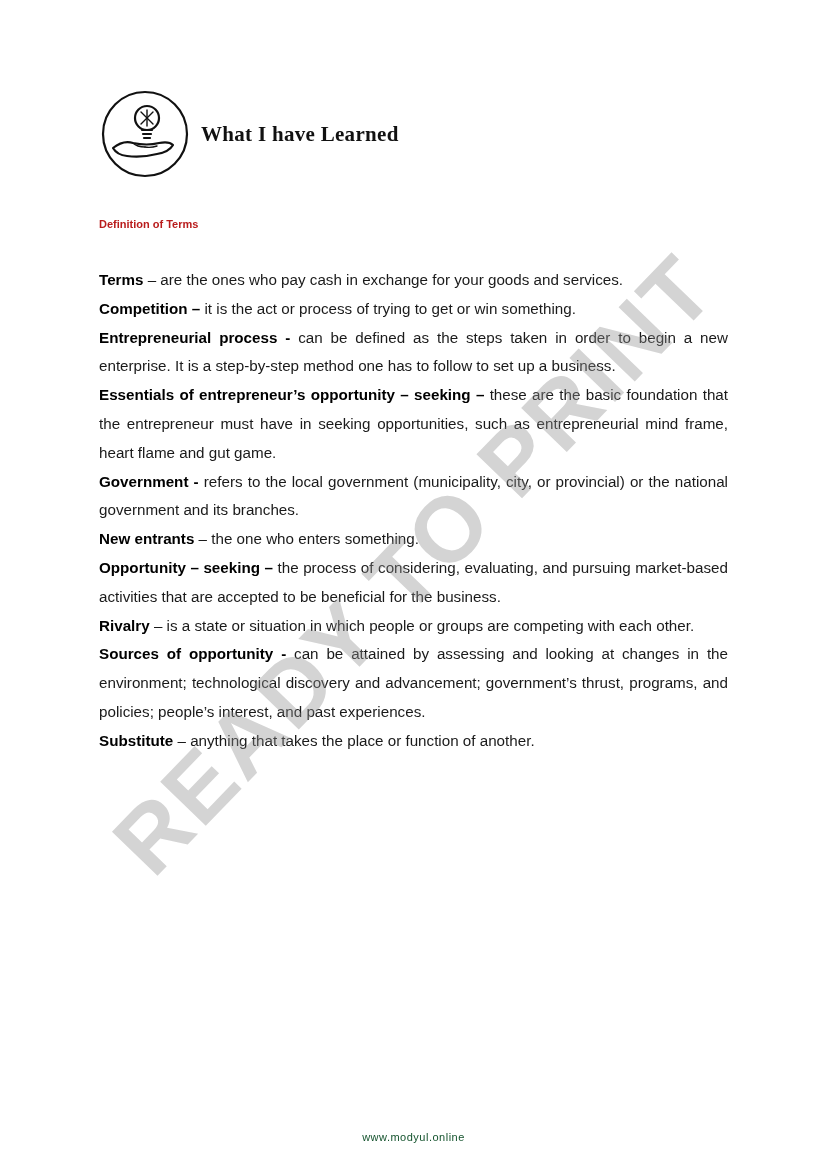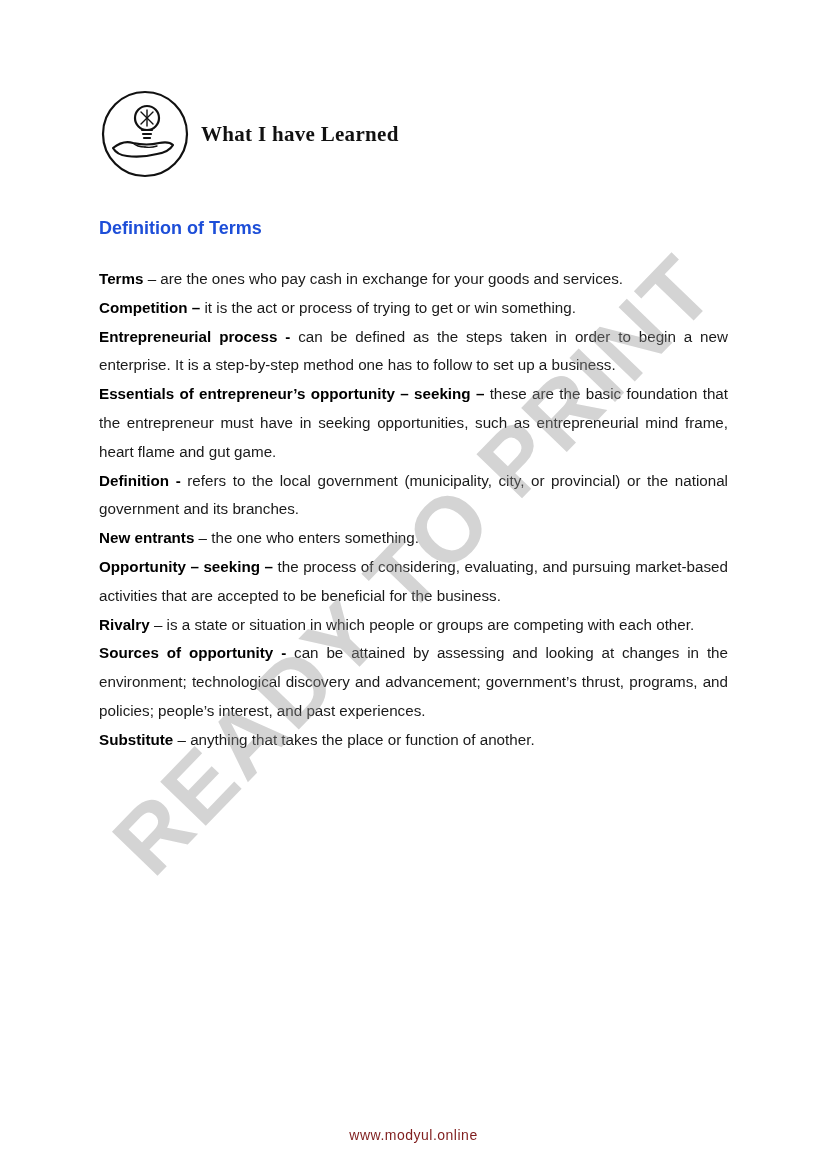--- a/index.html
+++ b/index.html
@@ -36,23 +36,23 @@
   }
   .page-title {
     font-family: "Liberation Serif", serif;
     font-weight: bold;
     font-size: 21px;
     letter-spacing: 0.3px;
     color: #111;
   }
   .section-title {
     font-weight: bold;
-    font-size: 18px;
-    margin-bottom: 26px;
-    color: #1d4ed8;
+    font-size: 11px;
+    margin-bottom: 36px;
+    color: #b91c1c;
   }
   .terms p {
     font-size: 15.2px;
     line-height: 28.8px;
     text-align: justify;
     color: #1a1a1a;
   }
   .terms p b {
     font-weight: bold;
     color: #000;
@@ -71,22 +71,22 @@
     white-space: nowrap;
     pointer-events: none;
     z-index: 5;
   }
   .footer {
     position: absolute;
     left: 0;
     right: 0;
     bottom: 26px;
     text-align: center;
-    font-size: 14px;
-    color: #7f1d1d;
+    font-size: 11px;
+    color: #14532d;
     letter-spacing: 0.5px;
   }
   svg .stroke { fill: none; stroke: #111; stroke-width: 2.2; stroke-linecap: round; stroke-linejoin: round; }
   svg .thin { fill: none; stroke: #111; stroke-width: 1.4; stroke-linecap: round; }
 </style>
 </head>
 <body>
 
 <div class="page">
 
@@ -115,21 +115,21 @@
       <div class="page-title">What I have Learned</div>
     </div>
 
     <div class="section-title">Definition of Terms</div>
 
     <div class="terms" id="terms-list">
         <p><b>Terms </b><span>– are the ones who pay cash in exchange for your goods and services.</span></p>
         <p><b>Competition – </b><span>it is the act or process of trying to get or win something.</span></p>
         <p><b>Entrepreneurial process - </b><span>can be defined as the steps taken in order to begin a new enterprise. It is a step-by-step method one has to follow to set up a business.</span></p>
         <p><b>Essentials of entrepreneur’s opportunity – seeking – </b><span>these are the basic foundation that the entrepreneur must have in seeking opportunities, such as entrepreneurial mind frame, heart flame and gut game.</span></p>
-        <p><b>Definition - </b><span>refers to the local government (municipality, city, or provincial) or the national government and its branches.</span></p>
+        <p><b>Government - </b><span>refers to the local government (municipality, city, or provincial) or the national government and its branches.</span></p>
         <p><b>New entrants </b><span>– the one who enters something.</span></p>
         <p><b>Opportunity – seeking – </b><span>the process of considering, evaluating, and pursuing market-based activities that are accepted to be beneficial for the business.</span></p>
         <p><b>Rivalry </b><span>– is a state or situation in which people or groups are competing with each other.</span></p>
         <p><b>Sources of opportunity - </b><span>can be attained by assessing and looking at changes in the environment; technological discovery and advancement; government’s thrust, programs, and policies; people’s interest, and past experiences.</span></p>
         <p><b>Substitute </b><span>– anything that takes the place or function of another.</span></p>
       </div>
 
   </div>
 
   <div class="footer">www.modyul.online</div>

